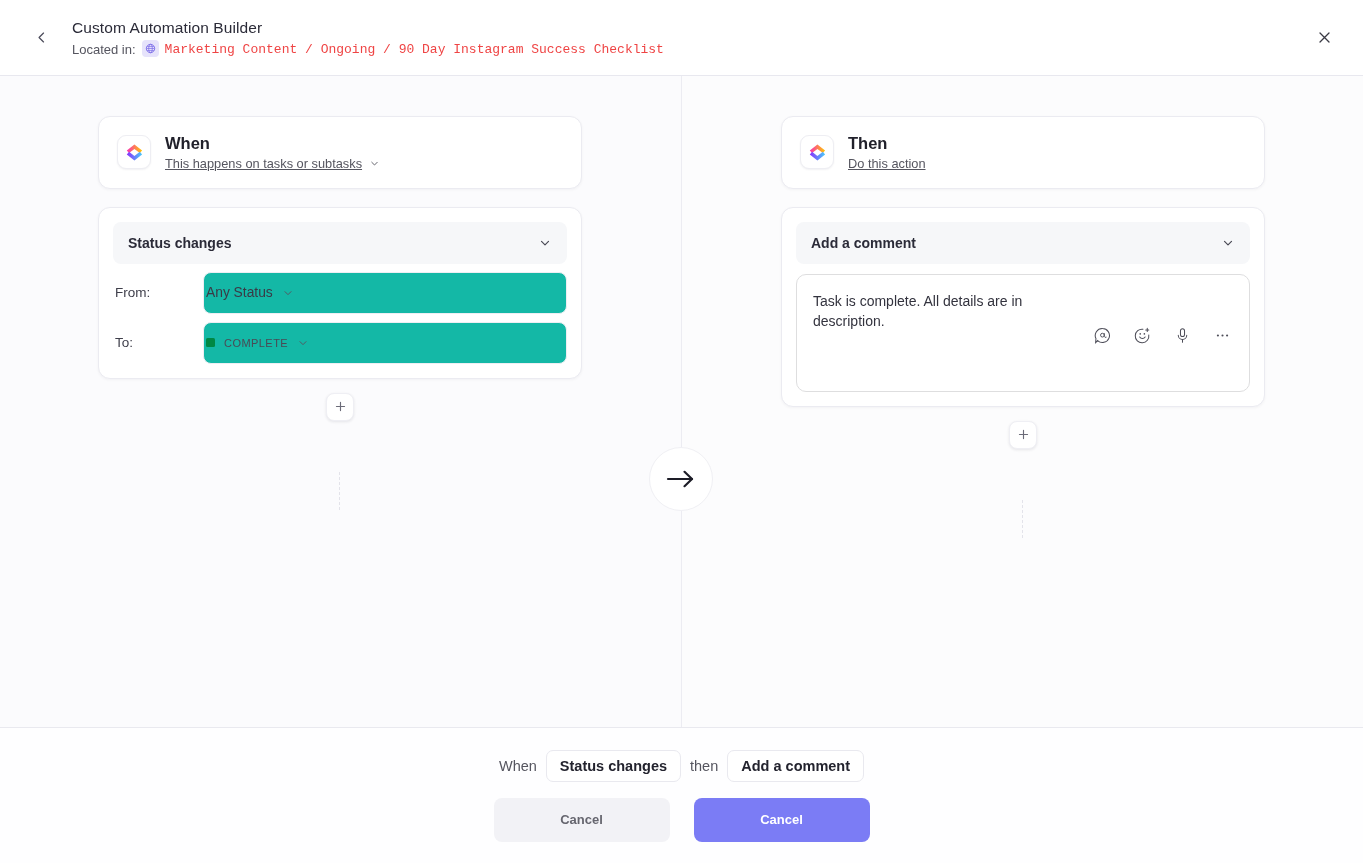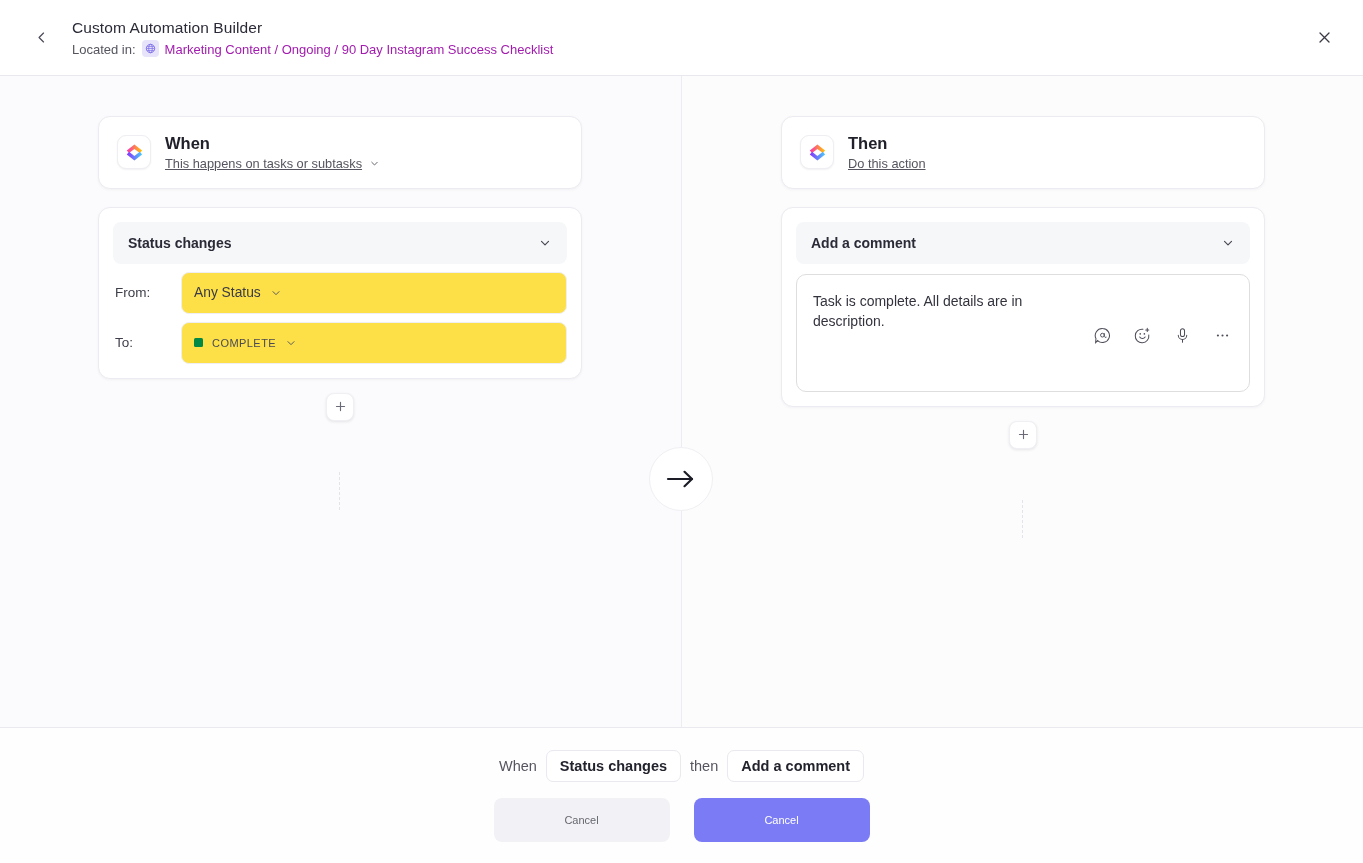--- a/index.html
+++ b/index.html
@@ -46,21 +46,21 @@
   }
   .loc-label { color: #55555f; margin-right: 6px; }
   .globe-chip {
     width: 17px; height: 17px;
     border-radius: 4px;
     background: #e6e3fb;
     display: inline-flex; align-items: center; justify-content: center;
     margin-right: 6px;
     flex: 0 0 auto;
   }
-  .breadcrumb-text { color: #a21caf; }
+  .breadcrumb-text { color: #ef4444; font-family: Liberation Mono, monospace; }
   .close-btn {
     position: absolute;
     right: 24px; top: 50%; transform: translateY(-50%);
     width: 30px; height: 30px;
     display: flex; align-items: center; justify-content: center;
     border-radius: 6px; cursor: pointer; color: #3a3a44;
   }
 
   
   .canvas {
@@ -160,24 +160,25 @@
     padding-left: 2px;
     flex: 0 0 auto;
     text-align: right;
   }
   .field-ctl {
     flex: 1 1 auto;
     height: 42px;
     border: 1px solid #eeeef3;
     border-radius: 8px;
     display: flex; align-items: center;
-    padding: 0 12px;
+    padding: 0 2px;
     gap: 9px;
     cursor: pointer;
-    background: #fde047;
+    background: #14b8a6;
+    margin-left: 22px;
   }
   .field-value { font-size: 13.8px; color: #3a3a46; }
   .field-value.status {
     font-size: 11px; color: #4a4a55; letter-spacing: .45px;
   }
   .status-dot {
     width: 9px; height: 9px; border-radius: 1.5px;
     flex: 0 0 auto;
   }
 
@@ -263,22 +264,22 @@
     font-size: 14.5px;
     font-weight: bold;
     color: #23232e;
     cursor: pointer;
   }
   .footer-actions { display: flex; gap: 24px; }
   .btn {
     width: 176px; height: 44px;
     border: none;
     border-radius: 8px;
-    font-size: 11px;
-    font-weight: normal;
+    font-size: 13px;
+    font-weight: bold;
     cursor: pointer;
     font-family: "Liberation Sans", sans-serif;
   }
   .btn-cancel { background: #f2f2f6; color: #66666f; }
   .btn-create { background: #7b7cf5; color: #ffffff; }
 </style>
 </head>
 <body>
 
 <div id="app">

